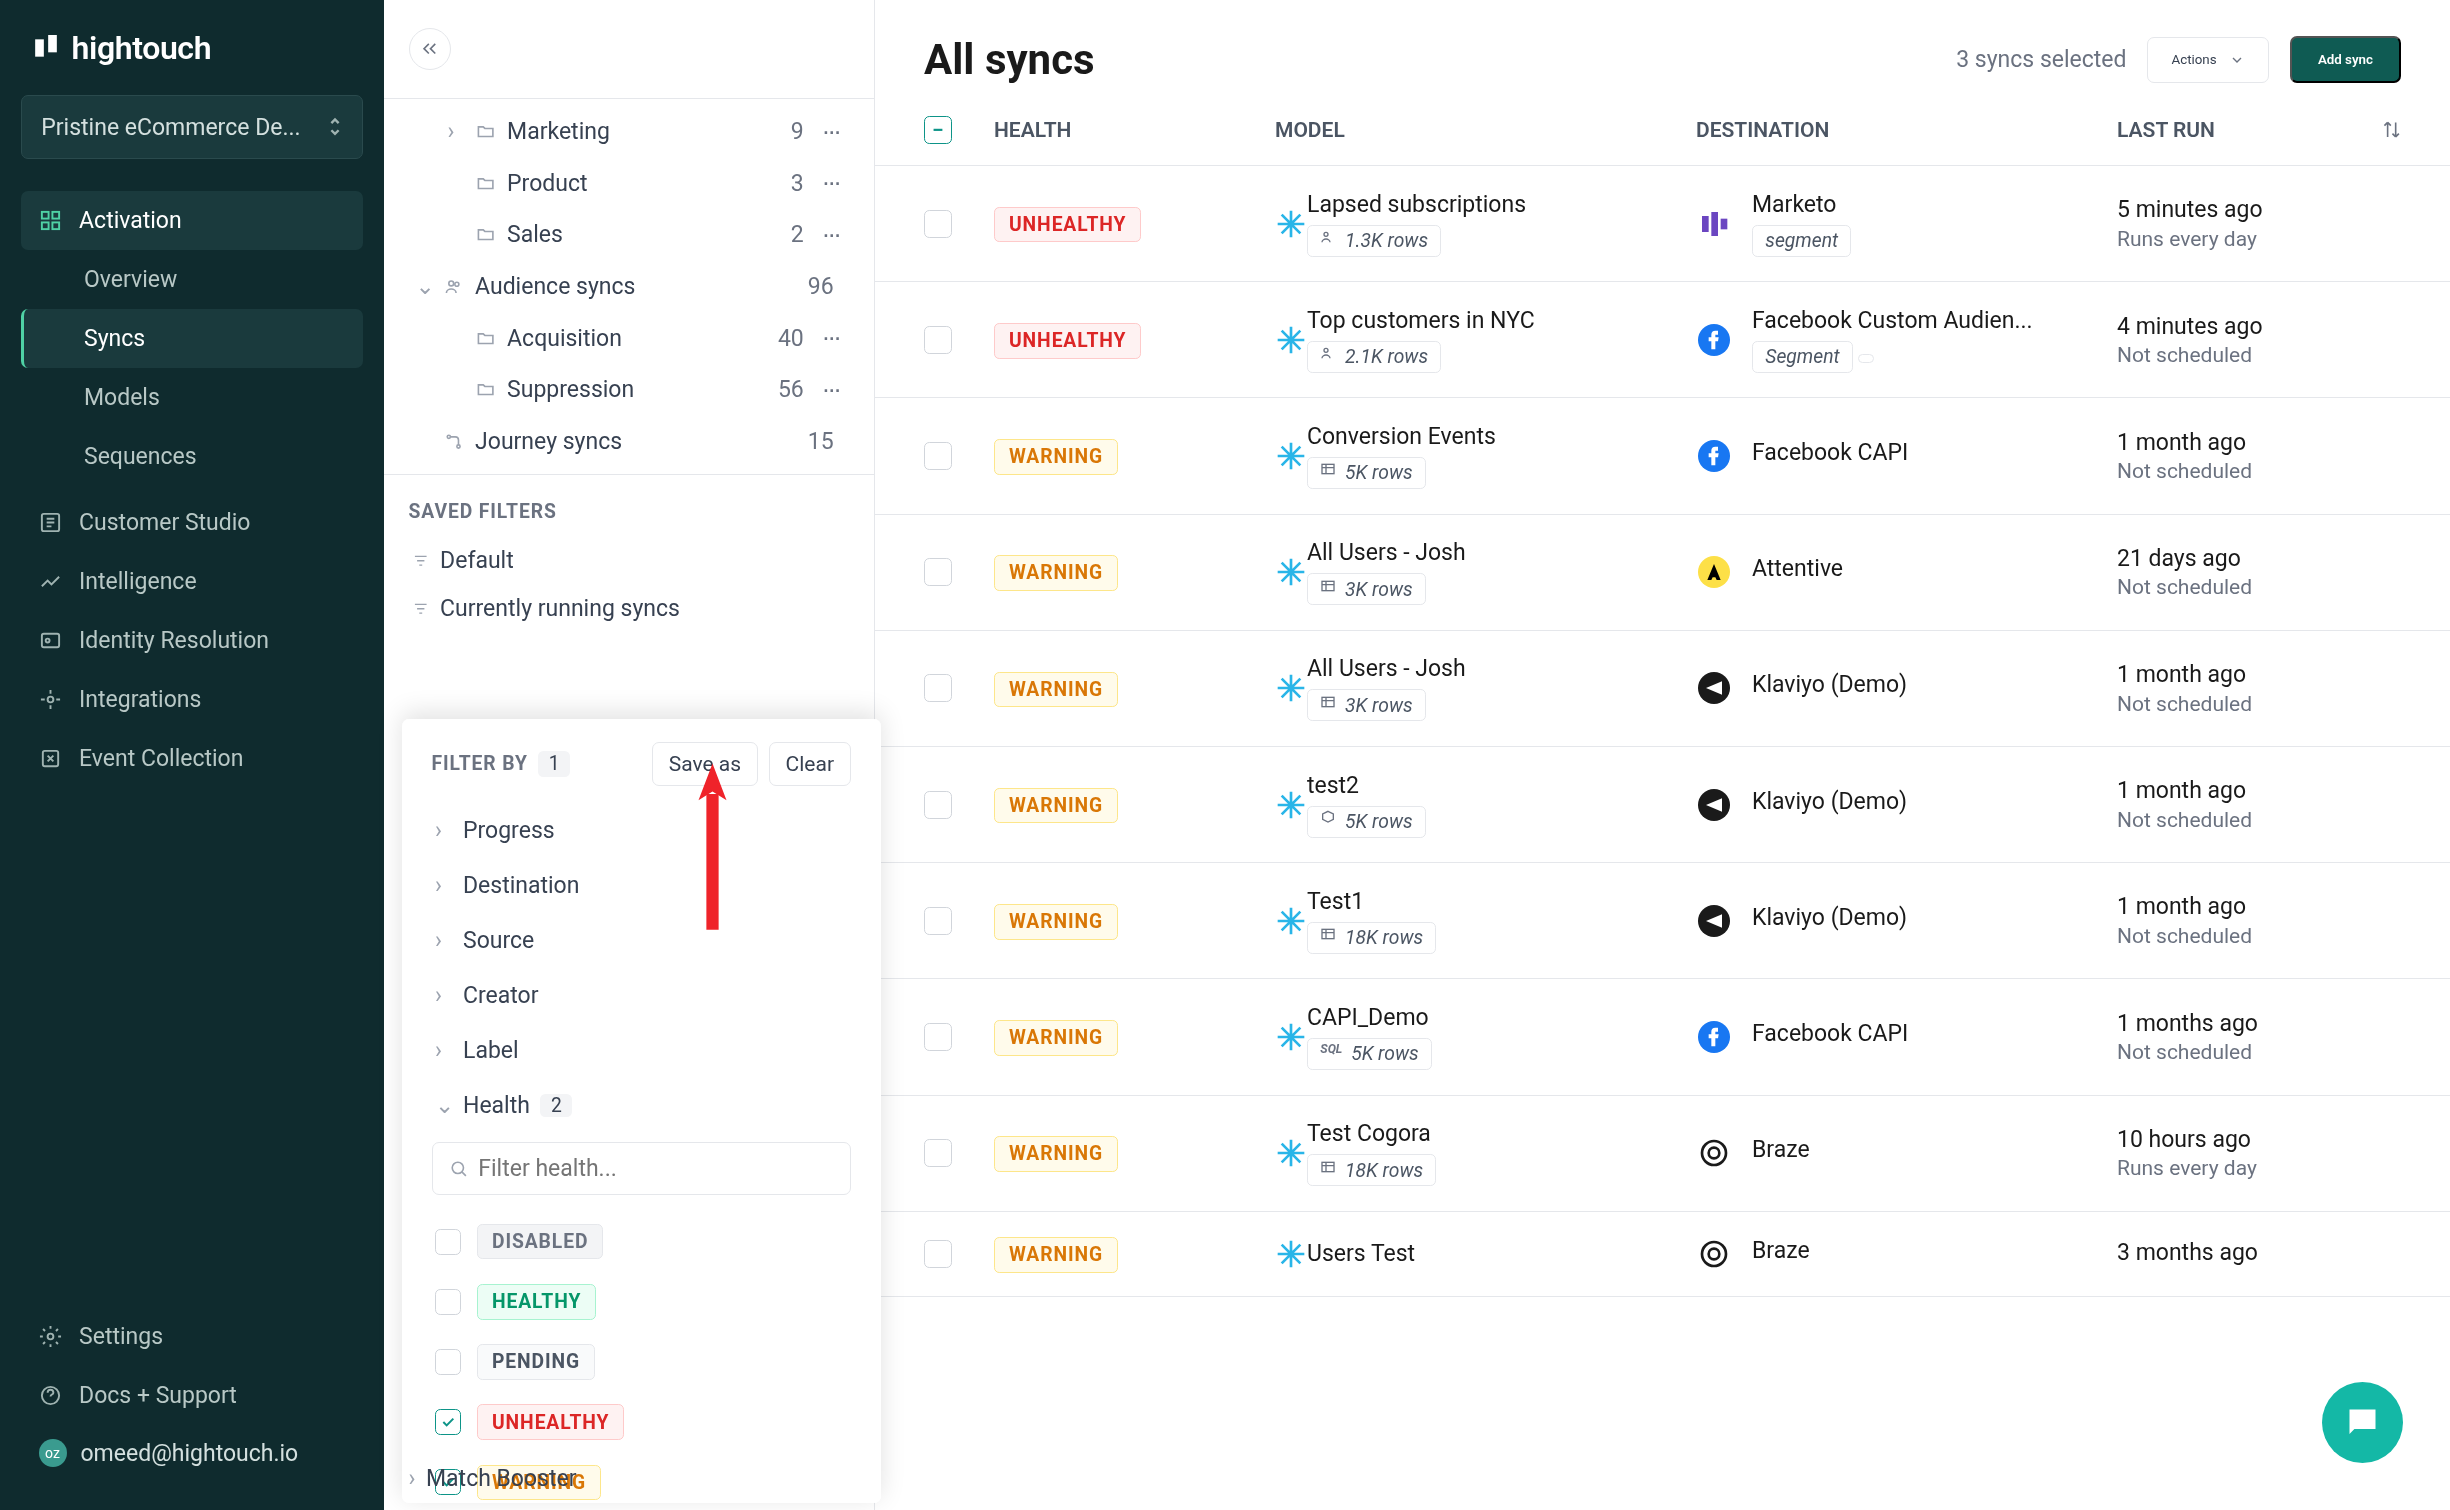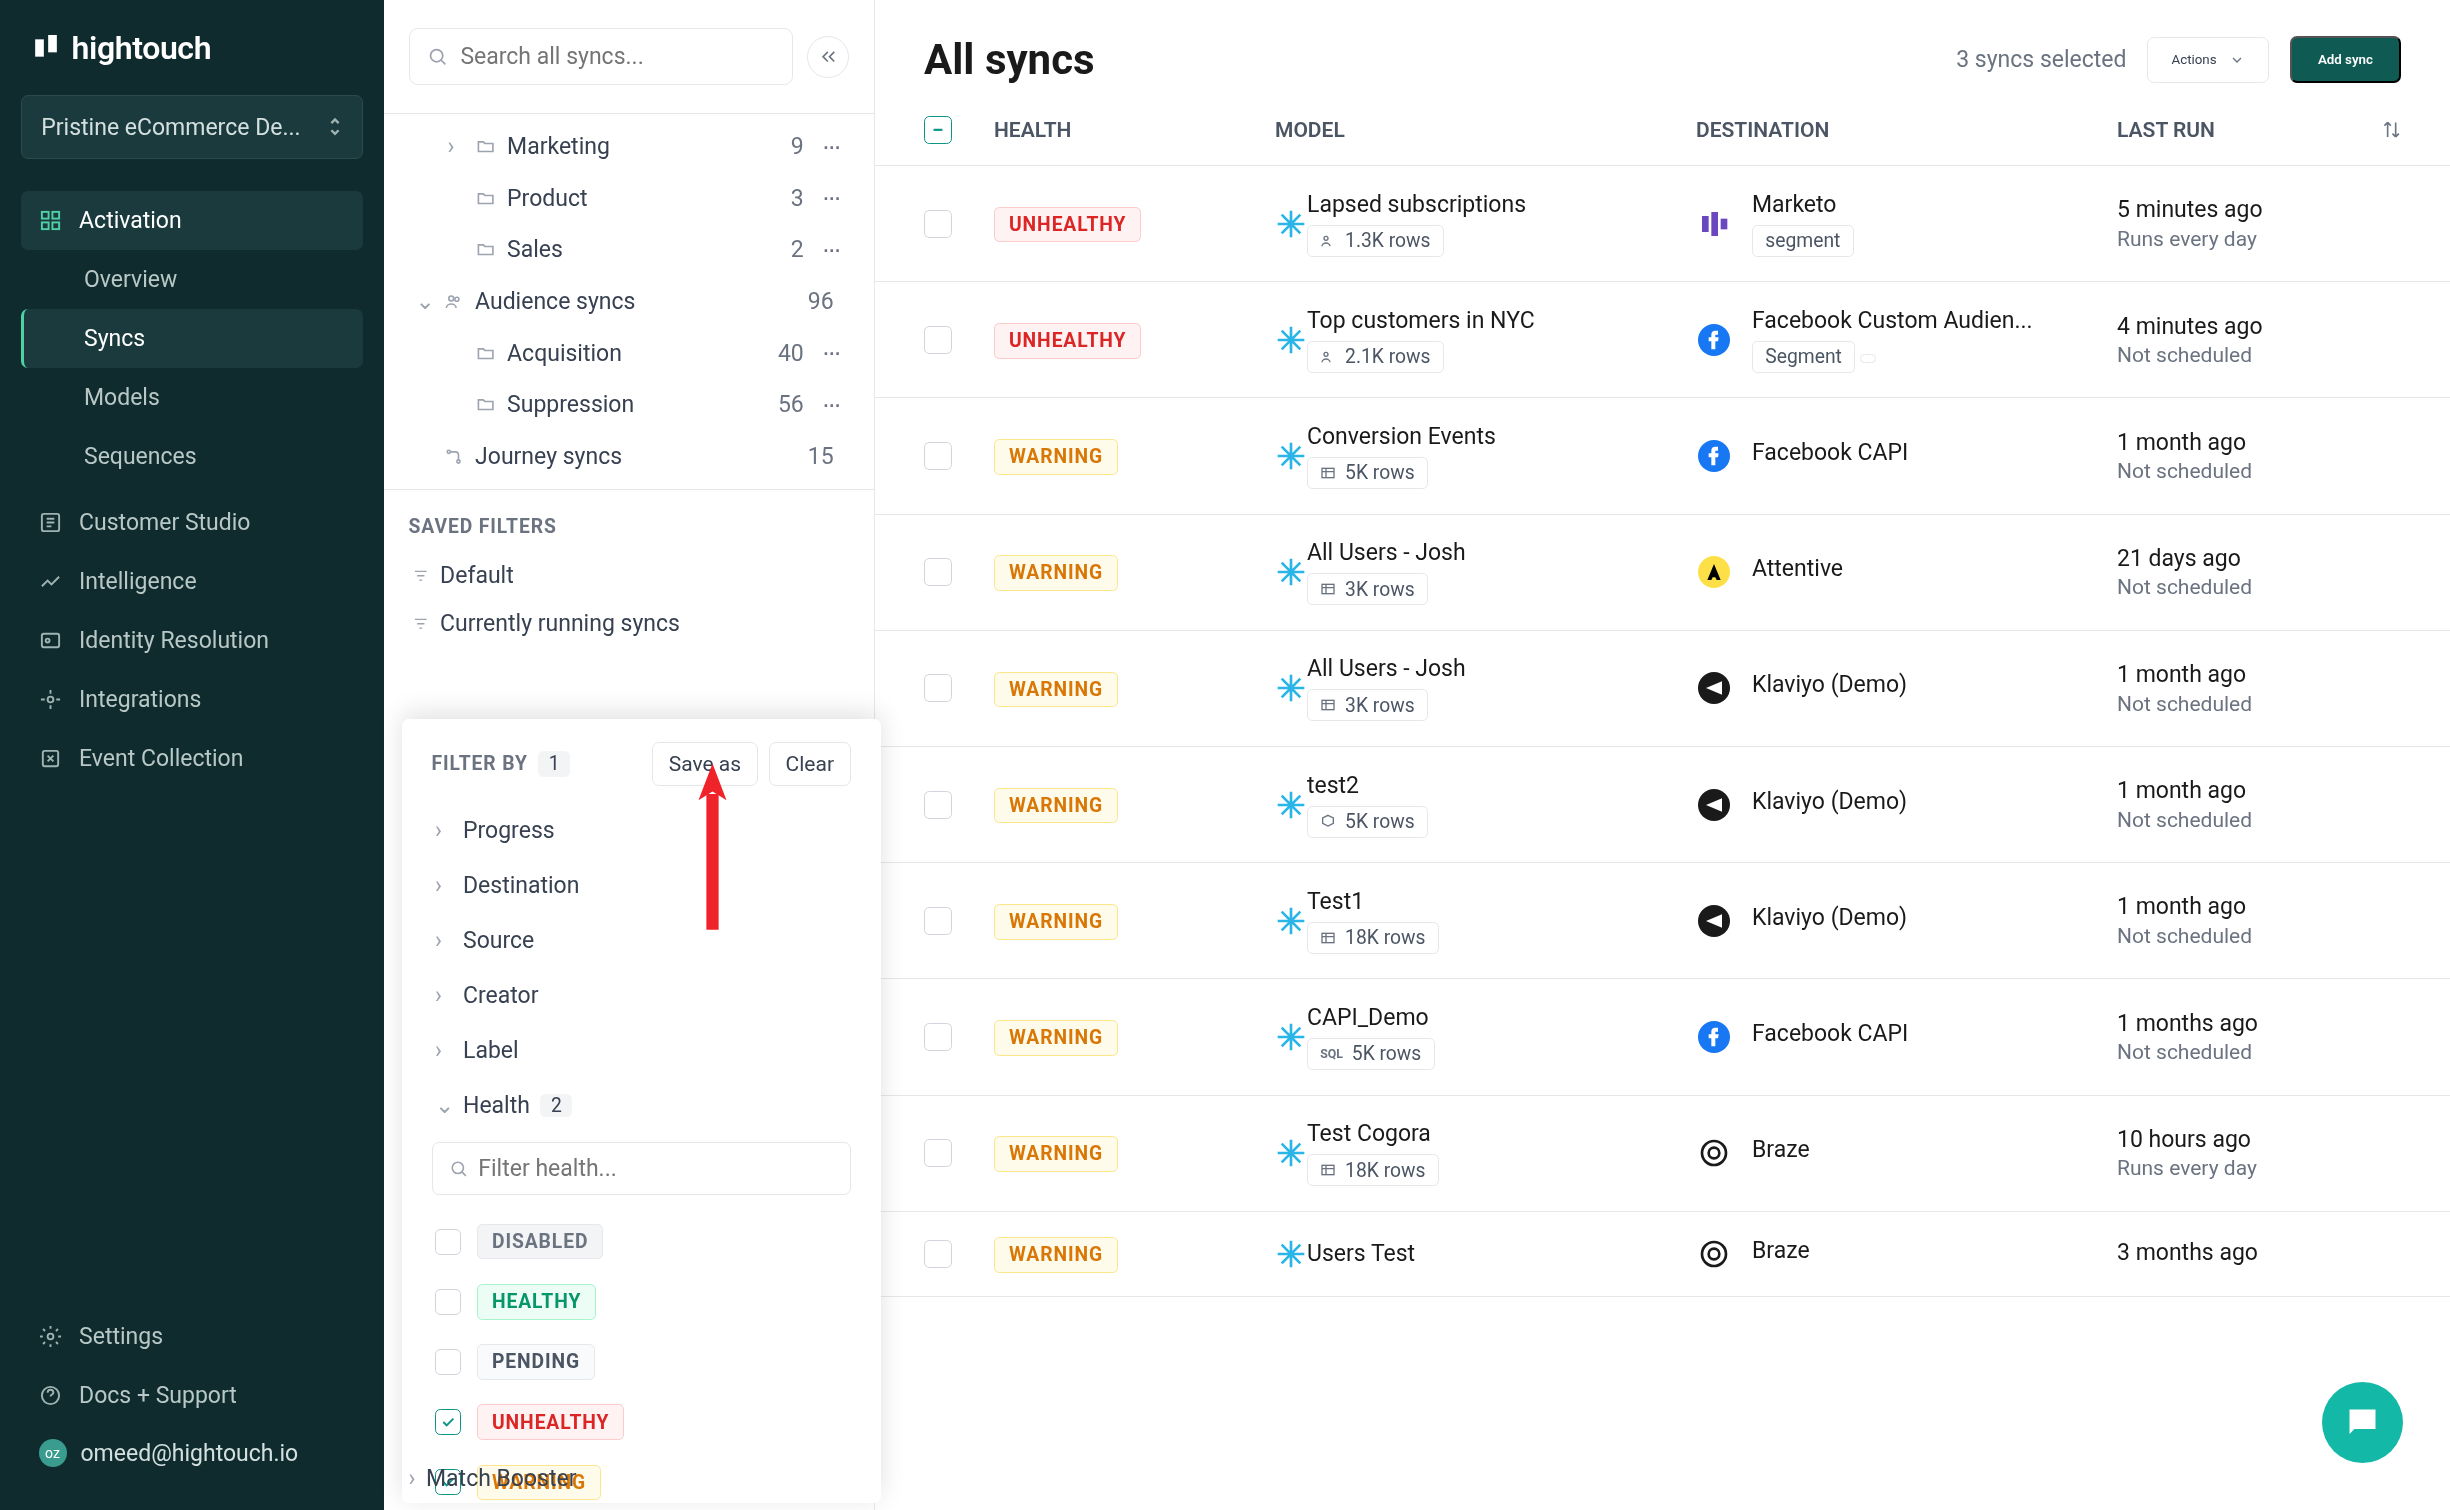--- a/index.html
+++ b/index.html
@@ -83,21 +83,21 @@
 
 .table-body { flex: 1; overflow-y: auto; }
 .row { display: flex; align-items: center; padding: 24.6px 49px; border-bottom: 0.9px solid #e5e7eb; }
 .row-check { width: 70px; }
 .row-check .cb { width: 28px; height: 28px; border: 1.8px solid #d1d5db; border-radius: 5.3px; }
 .row-health { width: 281px; }
 .row-model { width: 421px; display: flex; align-items: center; }
 .model-icon { width: 32px; height: 32px; display:flex; align-items:center; justify-content:center; }
 .model-info { display: flex; flex-direction: column; gap: 7px; }
 .model-name { color: #1a1a1a; }
-.row-tag { display: inline-flex; align-items: center; gap: 8.8px; border: 0.9px solid #e5e7eb; border-radius: 5.3px; padding: 3.5px 12.3px; font-size: 19.3px; color: #4b5563; width: fit-content; }
+.row-tag { display: inline-flex; gap: 8.8px; border: 0.9px solid #e5e7eb; border-radius: 5.3px; padding: 3.5px 12.3px; font-size: 19.3px; color: #4b5563; width: fit-content; font-style: italic; }
 .row-dest { width: 421px; display: flex; align-items: center; gap: 21px; }
 .dest-icon { width: 35px; height: 35px; border-radius: 7px; display:flex; align-items:center; justify-content:center; }
 .dest-info { display: flex; flex-direction: column; gap: 7px; }
 .row-last { flex: 1; display: flex; flex-direction: column; gap: 3.5px; }
 .last-sub { color: #6b7280; font-size: 21px; }
 
 .chat-fab { position: fixed; right: 47px; bottom: 47px; width: 81px; height: 81px; border-radius: 50%; background: #14b8a6; display:flex; align-items:center; justify-content:center; color:#fff; }
 
 svg { display: block; }
 </style>
@@ -211,27 +211,20 @@
     </div>
     <div class="user-row">
       <div class="avatar">oz</div>
       <span>omeed@hightouch.io</span>
     </div>
   </div>
 </div>
 
 <div class="panel">
   <div class="panel-header">
-    <div class="search-box">
-      <svg width="21" height="21" viewBox="0 0 24 24" fill="none" stroke="#9ca3af" stroke-width="2">
-          <circle cx="11" cy="11" r="7"></circle>
-          <path d="M21 21l-5-5"></path>
-        </svg>
-      <input style="border: none; outline: none; font-size: 23px; flex: 1 1 0%; color: rgb(55, 65, 81);" placeholder="Search all syncs...">
-    </div>
     <div class="collapse-btn">
       <svg width="19.3" height="19.3" viewBox="0 0 24 24" fill="none" stroke="#6b7280" stroke-width="2">
           <path d="M11 18l-6-6 6-6M19 18l-6-6 6-6"></path>
         </svg>
     </div>
   </div>
 
   <div class="folder-tree" id="tree">
       <div class="tree-row indent1">
         <span class="chev">›</span>

